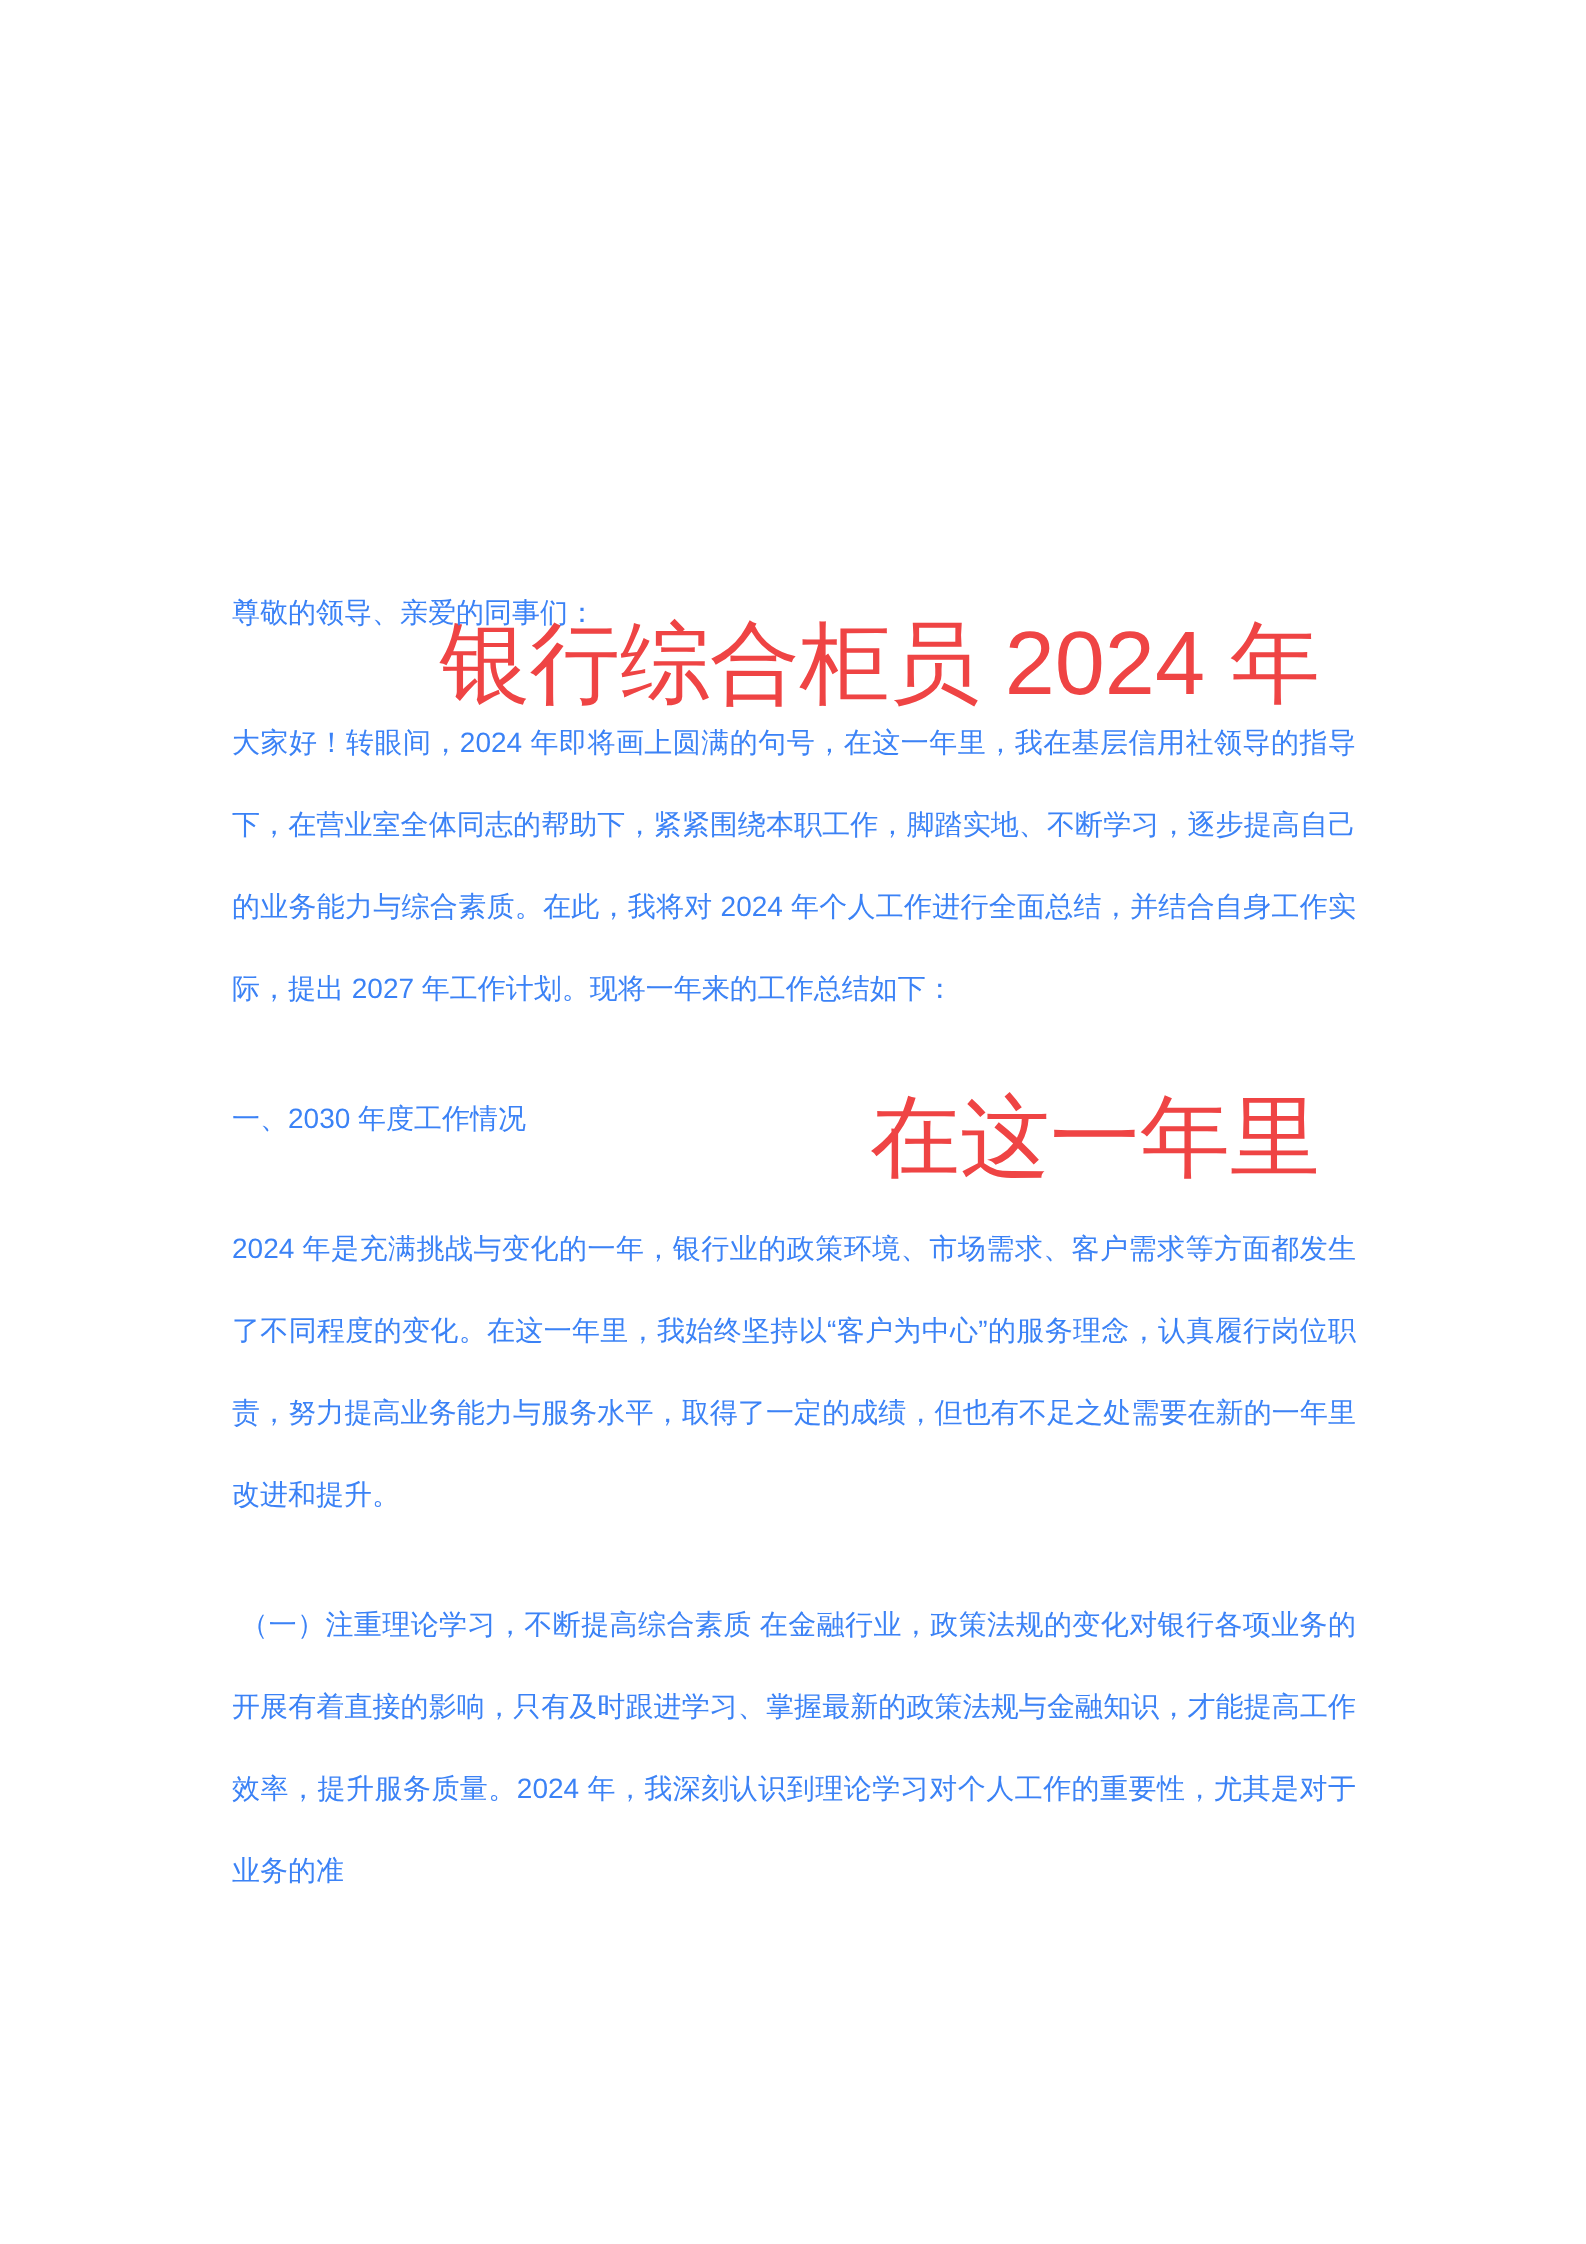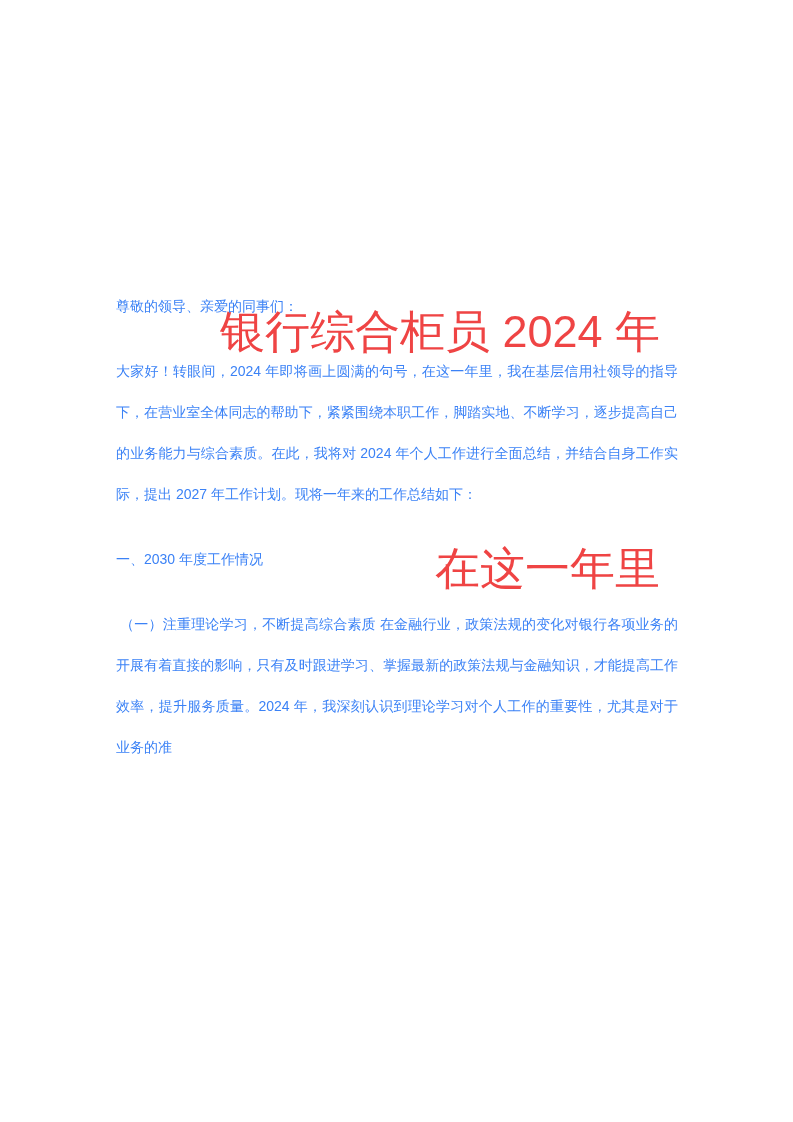--- a/index.html
+++ b/index.html
@@ -91,20 +91,21 @@
   </h1>
 
   <div class="body-col">
 
     <p class="para salutation">尊敬的领导、亲爱的同事们：</p>
 
     <p class="para intro">大家好！转眼间，2024 年即将画上圆满的句号，在这一年里，我在基层信用社领导的指导下，在营业室全体同志的帮助下，紧紧围绕本职工作，脚踏实地、不断学习，逐步提高自己的业务能力与综合素质。在此，我将对 2024 年个人工作进行全面总结，并结合自身工作实际，提出 2027 年工作计划。现将一年来的工作总结如下：</p>
 
     <p class="para heading">一、2030 年度工作情况</p>
 
+    <p class="para section-body">2024 年是充满挑战与变化的一年，银行业的政策环境、市场需求、客户需求等方面都发生了不同程度的变化。在这一年里，我始终坚持以“客户为中心”的服务理念，认真履行岗位职责，努力提高业务能力与服务水平，取得了一定的成绩，但也有不足之处需要在新的一年里改进和提升。</p>
 
     <p class="para subsection"> （一）注重理论学习，不断提高综合素质 在金融行业，政策法规的变化对银行各项业务的开展有着直接的影响，只有及时跟进学习、掌握最新的政策法规与金融知识，才能提高工作效率，提升服务质量。2024 年，我深刻认识到理论学习对个人工作的重要性，尤其是对于业务的准</p>
 
   </div>
 
   <div class="clip-bottom"></div>
 
 </div>
 
 </body></html>

